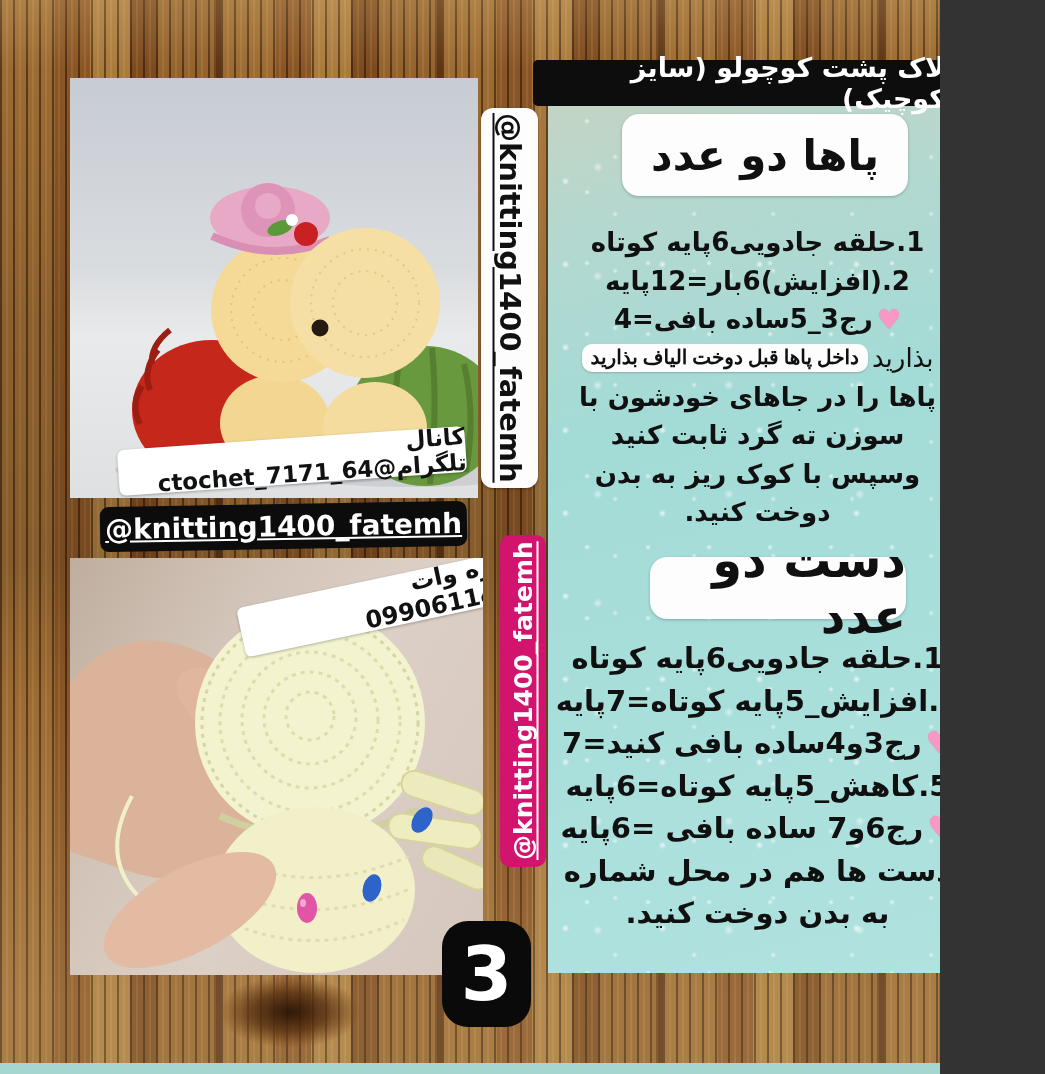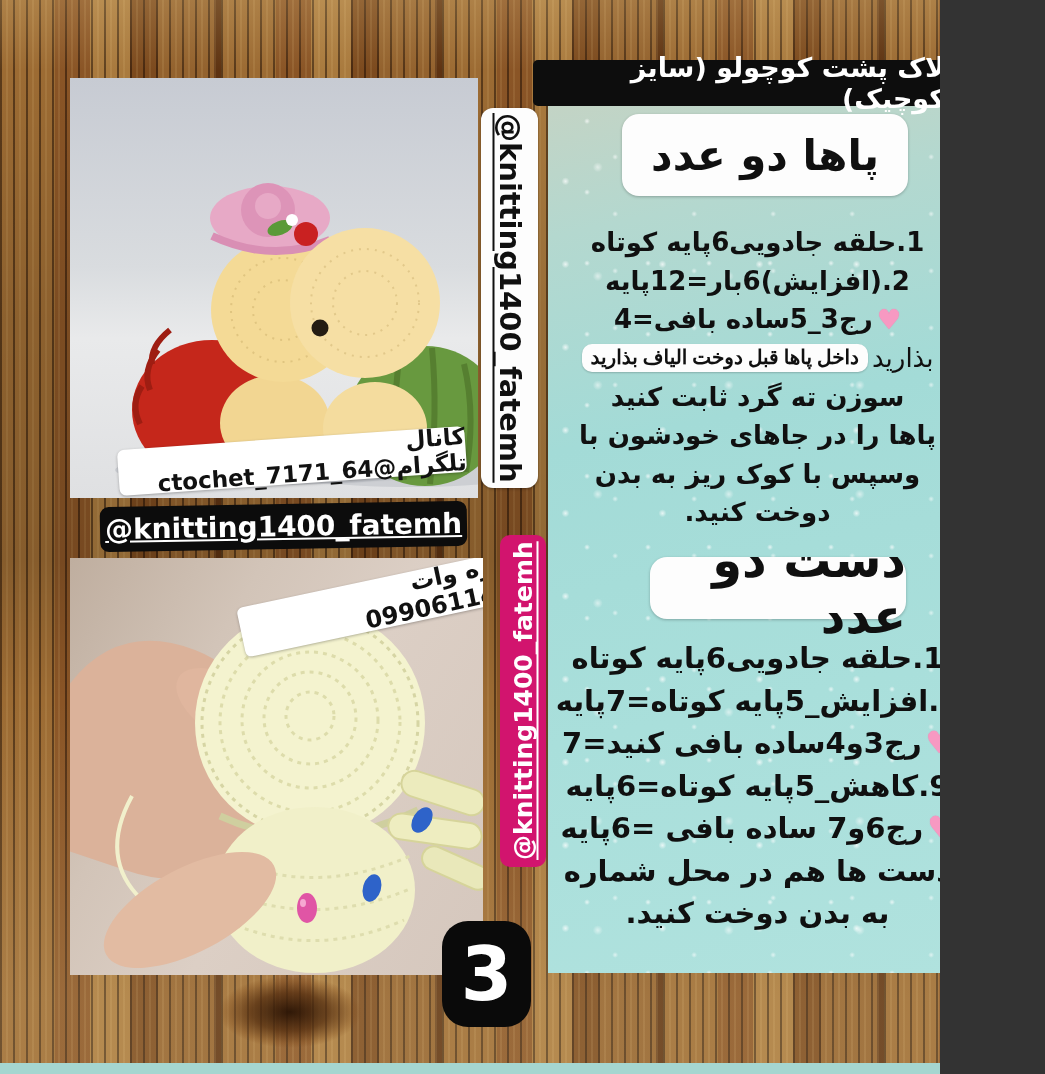--- a/index.html
+++ b/index.html
@@ -224,24 +224,24 @@
         </div>
         <div class="line">
           <span class="heart">♥</span>
           <span class="txt">رج3_5ساده بافی=4</span>
         </div>
         <div class="line note-line">
           <span class="lead">بذارید</span>
           <span class="note-box">داخل پاها قبل دوخت الیاف بذارید</span>
         </div>
         <div class="line">
+          <span class="txt">پاها را در جاهای خودشون با</span>
+        </div>
+        <div class="line">
           <span class="txt">سوزن ته گرد ثابت کنید</span>
-        </div>
-        <div class="line">
-          <span class="txt">پاها را در جاهای خودشون با</span>
         </div>
         <div class="line">
           <span class="txt">وسپس با کوک ریز به بدن</span>
         </div>
         <div class="line">
           <span class="txt">دوخت کنید.</span>
         </div>
       </div>
     <div class="headbox h2box">دست دو عدد</div>
     <div class="lines s2">
@@ -249,21 +249,21 @@
           <span class="txt">1.حلقه جادویی6پایه کوتاه</span>
         </div>
         <div class="line">
           <span class="txt">2.افزایش_5پایه کوتاه=7پایه</span>
         </div>
         <div class="line">
           <span class="heart">♥</span>
           <span class="txt">رج3و4ساده بافی کنید=7</span>
         </div>
         <div class="line">
-          <span class="txt">9.کاهش_5پایه کوتاه=6پایه</span>
+          <span class="txt">5.کاهش_5پایه کوتاه=6پایه</span>
         </div>
         <div class="line">
           <span class="heart">♥</span>
           <span class="txt">رج6و7 ساده بافی =6پایه</span>
         </div>
         <div class="line">
           <span class="txt">دست ها هم در محل شماره</span>
         </div>
         <div class="line">
           <span class="txt">به بدن دوخت کنید.</span>

